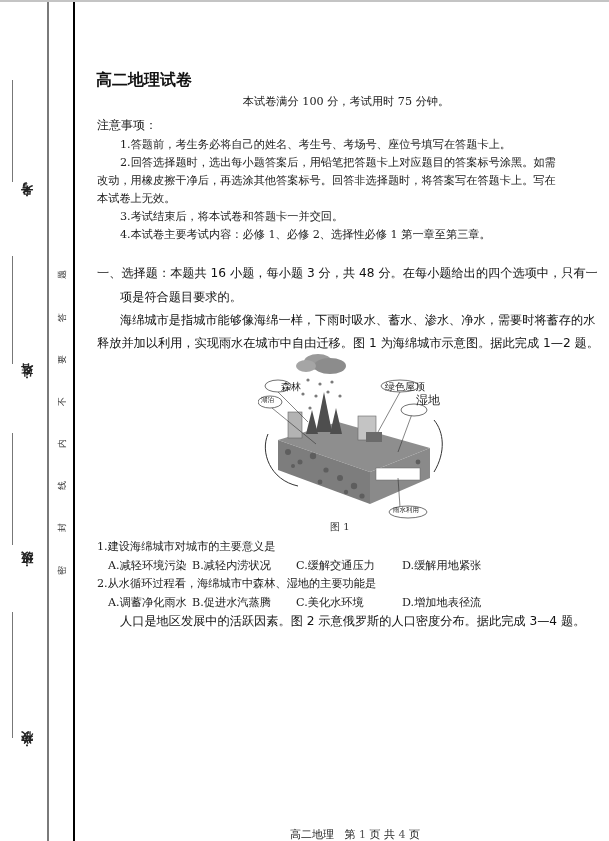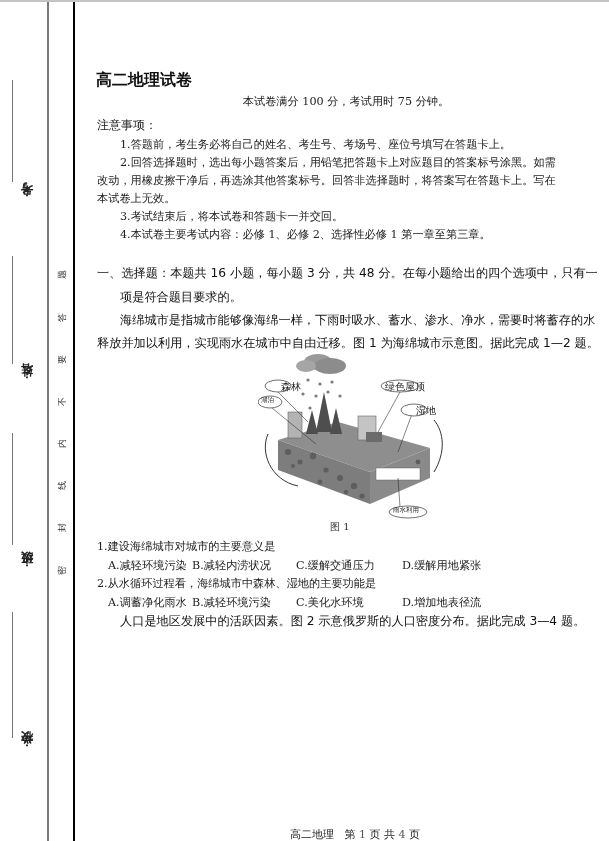--- a/index.html
+++ b/index.html
@@ -156,32 +156,32 @@
 
     <ellipse cx="20" cy="34" rx="13" ry="6" fill="#fff" stroke="#333" stroke-width="0.7"></ellipse>
     <ellipse cx="12" cy="50" rx="12" ry="6" fill="#fff" stroke="#333" stroke-width="0.7"></ellipse>
     <ellipse cx="142" cy="34" rx="19" ry="6" fill="#fff" stroke="#333" stroke-width="0.7"></ellipse>
     <ellipse cx="156" cy="58" rx="13" ry="6" fill="#fff" stroke="#333" stroke-width="0.7"></ellipse>
     <ellipse cx="150" cy="160" rx="19" ry="6" fill="#fff" stroke="#333" stroke-width="0.7"></ellipse>
   </svg>
   <span style="position:absolute;left:11px;top:28px;font-size:10px;padding-left:12px;">森林</span>
   <span style="position:absolute;left:3px;top:44px;font-size:6.5px;">湖泊</span>
   <span style="position:absolute;left:127px;top:28px;font-size:10px;">绿色屋顶</span>
-  <span style="position:absolute;left:148px;top:52px;font-size:10px;padding-left:10px;">湿地</span>
+  <span style="position:absolute;left:148px;top:40px;font-size:12px;padding-left:10px;">湿地</span>
   <span style="position:absolute;left:135px;top:154px;font-size:6.5px;">雨水利用</span>
 </div>
 <div class="fig-caption">图 1</div>
 
 <div class="line" style="left:97px;top:539px;">1.建设海绵城市对城市的主要意义是</div>
 <div class="line" style="left:108px;top:558px;">
   <span class="opt" style="width:84px;">A.减轻环境污染</span><span class="opt" style="width:104px;">B.减轻内涝状况</span><span class="opt" style="width:106px;">C.缓解交通压力</span><span class="opt">D.缓解用地紧张</span>
 </div>
 <div class="line" style="left:97px;top:576px;">2.从水循环过程看，海绵城市中森林、湿地的主要功能是</div>
 <div class="line" style="left:108px;top:595px;">
-  <span class="opt" style="width:84px;">A.调蓄净化雨水</span><span class="opt" style="width:104px;">B.减轻环境污染</span><span class="opt" style="width:106px;">C.美化水环境</span><span class="opt">D.增加地表径流</span>
+  <span class="opt" style="width:84px;">A.调蓄净化雨水</span><span class="opt" style="width:104px;">B.促进水汽蒸腾</span><span class="opt" style="width:106px;">C.美化水环境</span><span class="opt">D.增加地表径流</span>
 </div>
 <div class="line sans qline" style="left:120px;top:613px;">人口是地区发展中的活跃因素。图 2 示意俄罗斯的人口密度分布。据此完成 3—4 题。</div>
 
 <div class="footer">
   <span>高二地理</span>&nbsp;&nbsp;
   <span>第</span>
   <span class="num">1</span>
   <span>页 共</span>
   <span class="num">4</span>
   <span>页</span>

